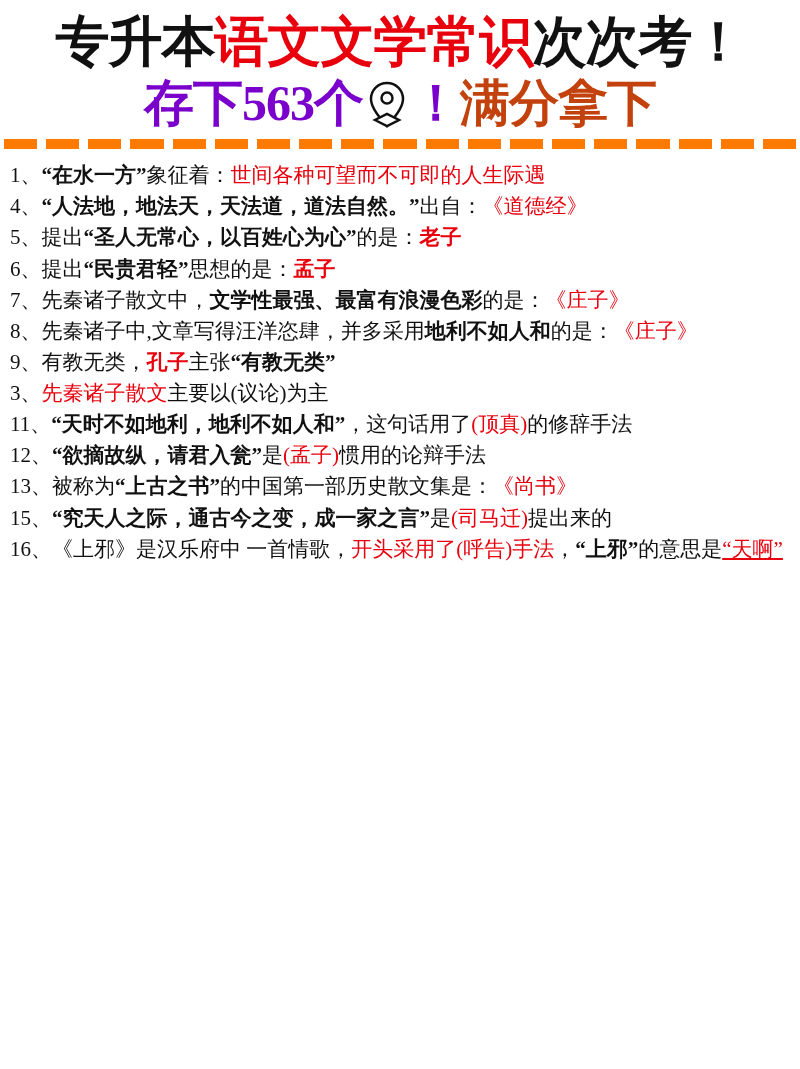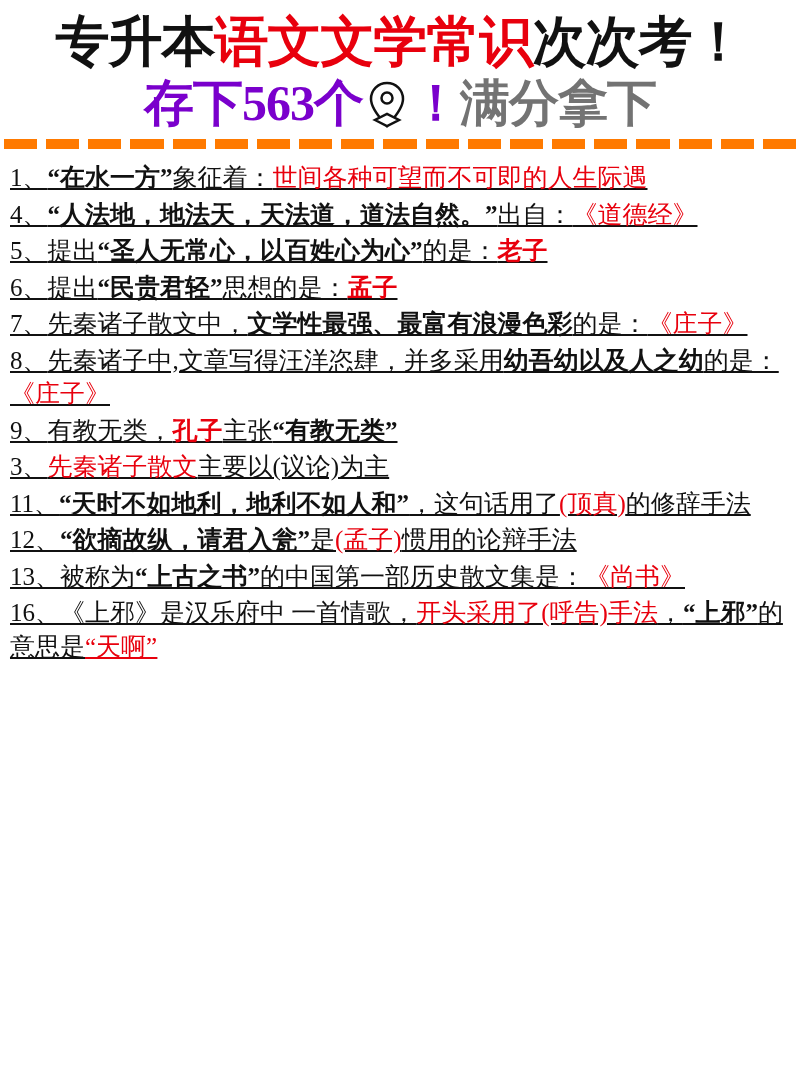--- a/index.html
+++ b/index.html
@@ -36,21 +36,21 @@
   }
   .title-line-2 {
     font-size: 50px;
     font-weight: bold;
     letter-spacing: -1px;
     margin-bottom: 0;
   }
   .t-black { color: #111111; }
   .t-red { color: #e8000d; }
   .t-purple { color: #7a00cc; }
-  .t-green { color: #737373; font-family: Liberation Serif, serif; }
+  .t-green { color: #c2410c; font-family: Liberation Serif, serif; }
   .pin-icon {
     display: inline-flex;
     align-items: center;
     justify-content: center;
     width: 44px;
     height: 52px;
     margin: 0 2px;
     position: relative;
     top: 3px;
   }
@@ -69,25 +69,24 @@
     height: 10px;
     background: #ff7a00;
     display: block;
   }
 
   
   .list {
     padding: 0 10px 18px 10px;
   }
   .item {
-    font-size: 25px;
+    font-size: 21px;
     line-height: 1.34;
     margin-bottom: 3px;
     word-break: break-all;
-    text-decoration: underline;
   }
   .num { color: #111111; }
   .b { font-weight: bold; }
   .red { color: #e8000d; }
   .redb { color: #e8000d; font-weight: bold; }
   .ul { text-decoration: underline; text-align: right; }
 </style>
 </head>
 <body>
 
@@ -134,22 +133,23 @@
       <span></span>
       <span></span>
     </div>
 
   <div class="list">
       <div class="item"><span class="num">1、</span><span class="b">“在水一方”</span><span>象征着：</span><span class="red">世间各种可望而不可即的人生际遇</span></div>
       <div class="item"><span class="num">4、</span><span class="b">“人法地，地法天，天法道，道法自然。”</span><span>出自：</span><span class="red">《道德经》</span></div>
       <div class="item"><span class="num">5、</span><span>提出</span><span class="b">“圣人无常心，以百姓心为心”</span><span>的是：</span><span class="redb">老子</span></div>
       <div class="item"><span class="num">6、</span><span>提出</span><span class="b">“民贵君轻”</span><span>思想的是：</span><span class="redb">孟子</span></div>
       <div class="item"><span class="num">7、</span><span>先秦诸子散文中，</span><span class="b">文学性最强、最富有浪漫色彩</span><span>的是：</span><span class="red">《庄子》</span></div>
-      <div class="item"><span class="num">8、</span><span>先秦诸子中,文章写得汪洋恣肆，并多采用</span><span class="b">幼吾幼以及人之幼</span><span>的是：</span><span class="red">《庄子》</span></div>
+      <div class="item"><span class="num">8、</span><span>先秦诸子中,文章写得汪洋恣肆，并多采用</span><span class="b">地利不如人和</span><span>的是：</span><span class="red">《庄子》</span></div>
       <div class="item"><span class="num">9、</span><span>有教无类，</span><span class="redb">孔子</span><span>主张</span><span class="b">“有教无类”</span></div>
       <div class="item"><span class="num">3、</span><span class="red">先秦诸子散文</span><span>主要以(议论)为主</span></div>
       <div class="item"><span class="num">11、</span><span class="b">“天时不如地利，地利不如人和”</span><span>，这句话用了</span><span class="red">(顶真)</span><span>的修辞手法</span></div>
       <div class="item"><span class="num">12、</span><span class="b">“欲摘故纵，请君入瓮”</span><span>是</span><span class="red">(孟子)</span><span>惯用的论辩手法</span></div>
       <div class="item"><span class="num">13、</span><span>被称为</span><span class="b">“上古之书”</span><span>的中国第一部历史散文集是：</span><span class="red">《尚书》</span></div>
+      <div class="item"><span class="num">15、</span><span class="b">“究天人之际，通古今之变，成一家之言”</span><span>是</span><span class="red">(司马迁)</span><span>提出来的</span></div>
       <div class="item"><span class="num">16、</span><span>《上邪》是汉乐府中 一首情歌，</span><span class="red">开头采用了(呼告)手法</span><span>，</span><span class="b">“上邪”</span><span>的意思是</span><span class="red ul">“天啊”</span></div>
     </div>
 
 </div>
 
 </body></html>

